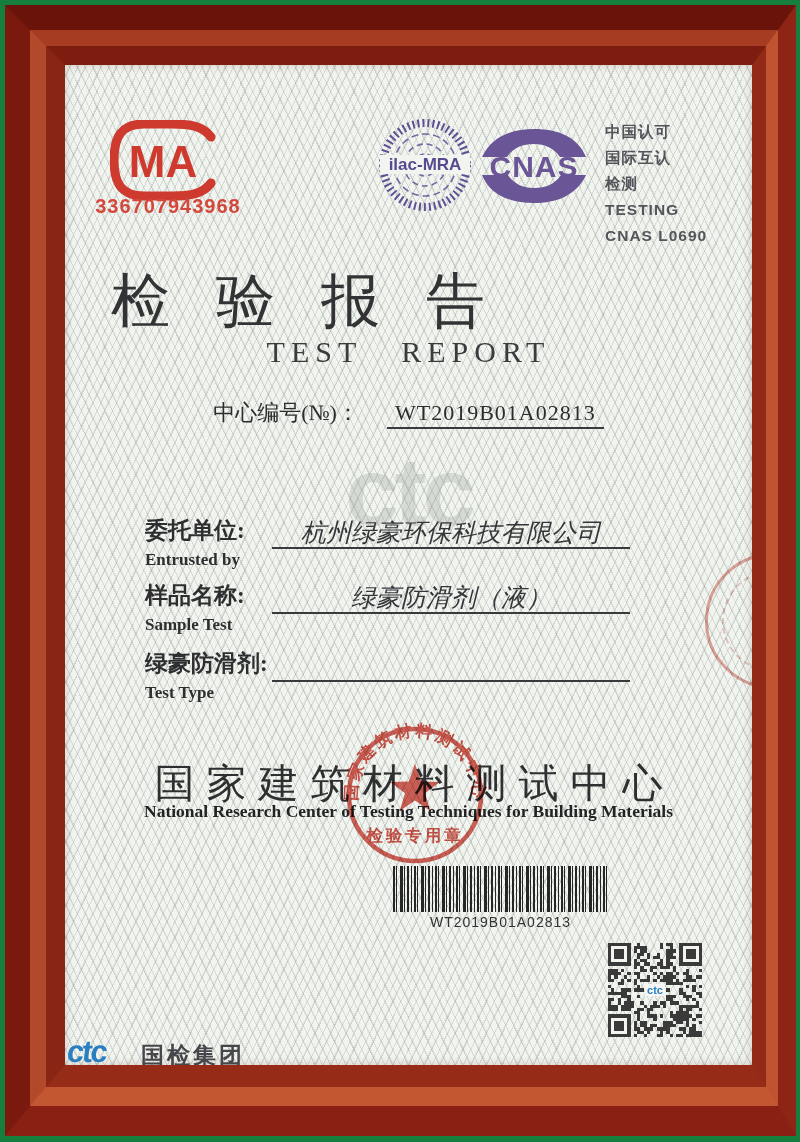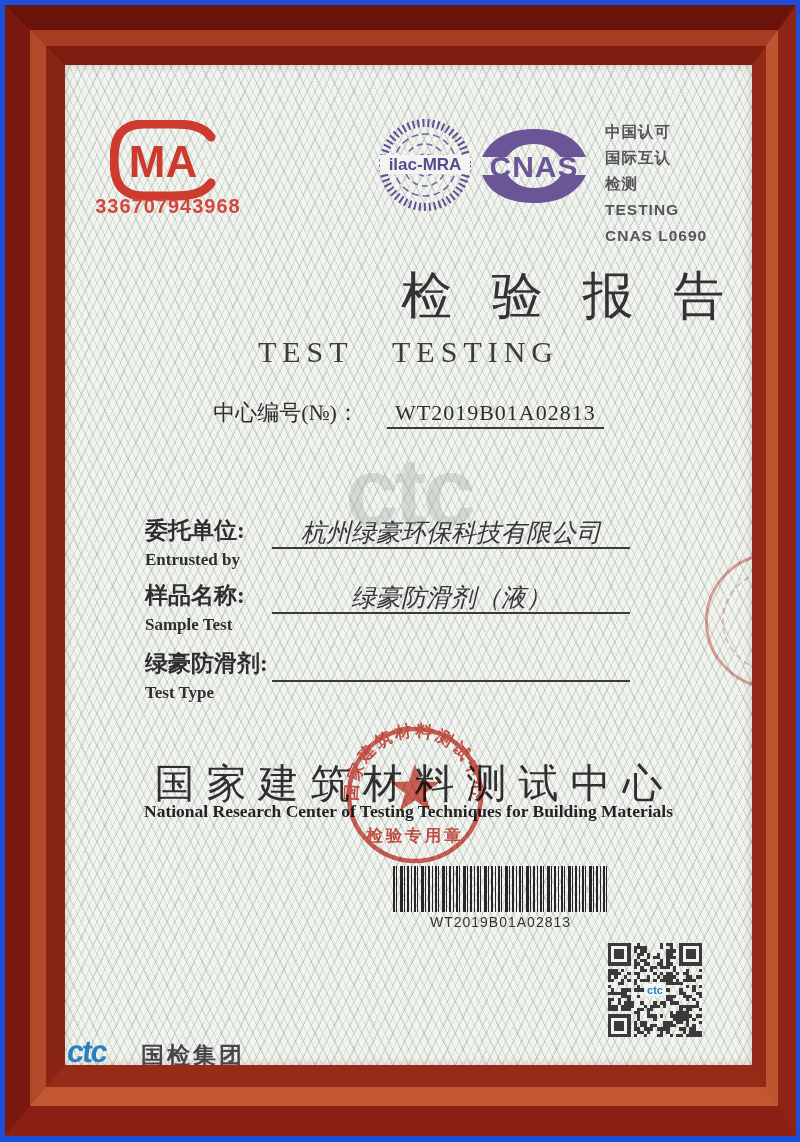--- a/index.html
+++ b/index.html
@@ -2,21 +2,21 @@
 <html><head>
 <meta charset="utf-8">
 <style>
   html,body{margin:0;padding:0;}
   body{width:800px;height:1142px;position:relative;background:#fdfdfb;
        font-family:"Liberation Sans","DejaVu Sans",sans-serif;}
   .serif{font-family:"Liberation Serif","DejaVu Serif",serif;}
   .abs{position:absolute;}
 
   
-  .mat{position:absolute;inset:0;background:#1d4ed8;padding:5px 4px 6px 5px;box-sizing:border-box;}
+  .mat{position:absolute;inset:0;background:#15803d;padding:5px 4px 6px 5px;box-sizing:border-box;}
   .f1{height:100%;box-sizing:border-box;border-style:solid;
       border-width:25px 18px 30px 25px;
       border-color:#69130a #8e2415 #8a2013 #7a1a0e;}
   .f2{height:100%;box-sizing:border-box;border-style:solid;
       border-width:16px 12px 19px 16px;
       border-color:#a63c22 #c05330 #c25731 #b2492a;}
   .f3{height:100%;box-sizing:border-box;border-style:solid;
       border-width:19px 14px 22px 19px;
       border-color:#7d1d0f #932a17 #962c18 #882514;}
 
@@ -31,22 +31,22 @@
     box-shadow:inset 0 0 10px rgba(90,40,30,.22);}
 
   
   .cma-number{left:28px;top:130px;width:150px;text-align:center;font-size:20px;
       letter-spacing:1px;color:#d4473c;font-weight:bold;}
   .accred{left:540px;top:54px;line-height:26px;font-size:15.5px;font-weight:bold;
       color:#54545a;letter-spacing:1px;}
   .accred div{white-space:nowrap;}
 
   
-  .title-cn{left:0;top:197px;width:100%;text-align:right;font-size:51px;color:#333335;
-      letter-spacing:.78em;padding-left:.78em;box-sizing:border-box;font-weight:500;margin-left:12px;}
+  .title-cn{left:0;top:197px;width:100%;text-align:left;font-size:59px;color:#333335;
+      letter-spacing:.78em;padding-left:.78em;box-sizing:border-box;font-weight:500;}
   .title-en{left:0;top:270px;width:100%;text-align:center;font-size:30px;color:#3b3b3d;
       letter-spacing:6px;word-spacing:26px;}
   .report-no{left:0;top:333px;width:100%;display:flex;justify-content:center;
       align-items:baseline;font-size:22px;color:#2c2c2e;}
   .report-no .lbl{margin-right:28px;font-family:Liberation Serif, serif;}
   .report-no .val{border-bottom:2px solid #3a3a3c;padding:0 8px 1px 8px;letter-spacing:1px;}
 
   .watermark{left:50%;top:372px;transform:translateX(-50%);font-size:96px;font-weight:900;
       color:rgba(150,158,152,.30);letter-spacing:-4px;}
 
@@ -127,21 +127,21 @@
 
       <div class="abs accred">
         <div>中国认可</div>
         <div>国际互认</div>
         <div>检测</div>
         <div>TESTING</div>
         <div>CNAS L0690</div>
       </div>
 
       <div class="abs title-cn serif">检验报告</div>
-      <div class="abs title-en serif">TEST TESTING</div>
+      <div class="abs title-en serif">TEST REPORT</div>
 
       <div class="abs report-no serif">
         <span class="lbl">中心编号(№)：</span>
         <span class="val">WT2019B01A02813</span>
       </div>
 
       <div class="abs watermark">ctc</div>
 
       <div class="abs field-row serif" style="top:450px">
         <div class="f-label">委托单位:</div>

